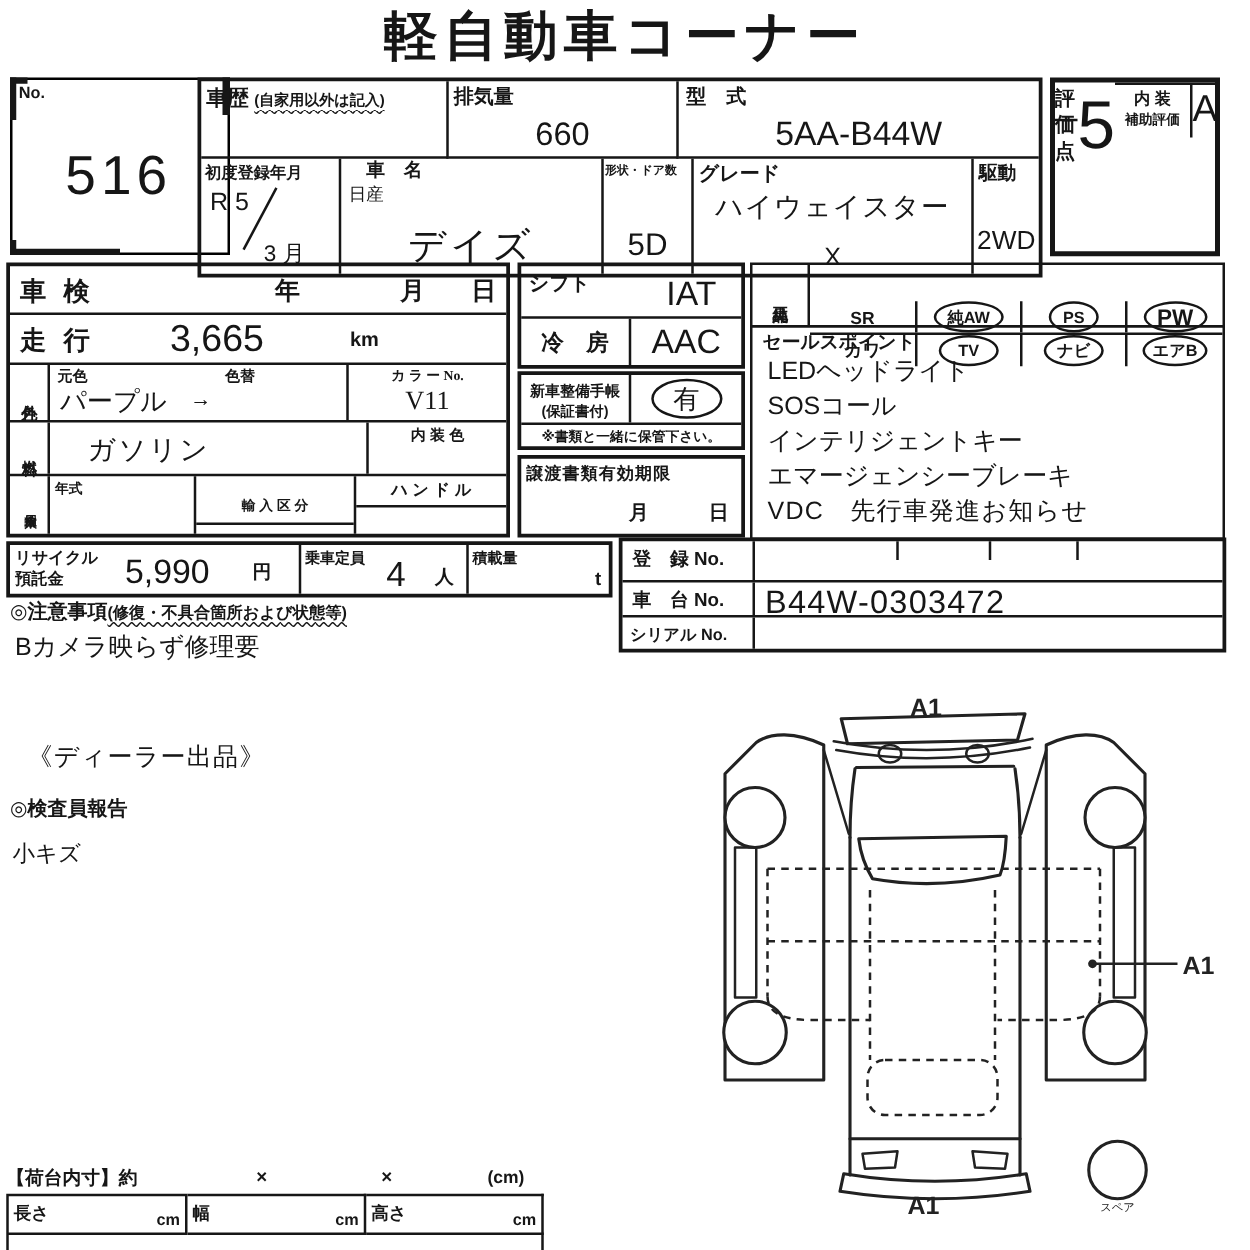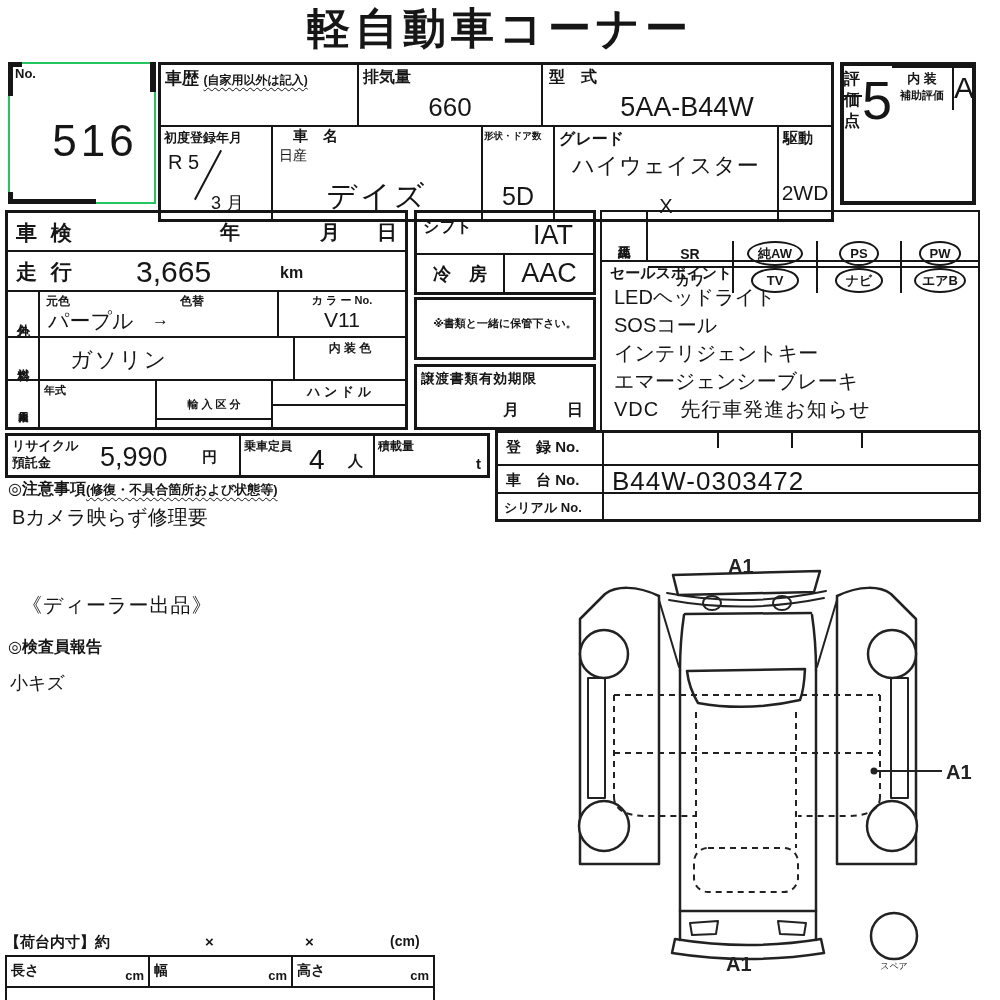--- a/index.html
+++ b/index.html
@@ -18,21 +18,21 @@
   .box2{border:2px solid #161616;}
   .bb2{border-bottom:2px solid #161616;}
   .br2{border-right:2px solid #161616;}
   svg text{font-family:"Liberation Sans","DejaVu Sans",sans-serif;}
 </style>
 </head>
 <body>
 
 <div class="c bold" style="left:0;top:5;width:1000px;text-align:center;font-size:43px;letter-spacing:5px;">軽自動車コーナー</div>
 
-<div class="c" style="left:8px;top:62px;width:148px;height:142px;border:2px solid #22c55e;">
+<div class="c" style="left:8px;top:62px;width:176px;height:142px;border:2px solid #000000;">
   <div class="c" style="left:-2px;top:-2px;width:14px;height:34px;border-left:5px solid #161616;border-top:5px solid #161616;"></div>
   <div class="c" style="right:-2px;top:-2px;width:8px;height:30px;border-right:6px solid #161616;"></div>
   <div class="c" style="left:-2px;bottom:-2px;width:88px;height:12px;border-left:5px solid #161616;border-bottom:5px solid #161616;"></div>
   <span class="c bold" style="left:5px;top:2px;font-size:13px;">No.</span>
   <div class="c" style="left:30px;top:52px;width:110px;text-align:center;font-size:44px;letter-spacing:4px;">516</div>
 </div>
 
 <div class="c box3" style="left:158px;top:62px;width:676px;height:160px;display:flex;flex-direction:column;">
   <div class="row" style="height:62px;">
     <div class="cell bb2 br2" style="width:198px;padding:2px 4px;">
@@ -101,21 +101,21 @@
     <span class="bold" style="position:absolute;left:272px;top:12px;font-size:16px;">km</span>
   </div>
   <div class="row bb2" style="height:44px;">
     <div class="vlabel br2" style="width:30px;font-size:13px;">外色</div>
     <div class="cell br2" style="flex:1;">
       <span class="bold" style="position:absolute;left:6px;top:1px;font-size:12px;">元色</span>
       <span class="bold" style="position:absolute;left:140px;top:1px;font-size:12px;">色替</span>
       <span style="position:absolute;left:8px;top:15px;font-size:21px;">パープル</span>
       <span style="position:absolute;left:112px;top:18px;font-size:17px;">→</span>
     </div>
-    <div class="cell" style="width:126px;">
+    <div class="cell" style="width:126px;font-family:Liberation Serif, serif;">
       <div class="bold" style="font-size:11px;text-align:center;margin-top:1px;">カ ラ ー No.</div>
       <div style="font-size:21px;text-align:center;">V11</div>
     </div>
   </div>
   <div class="row bb2" style="height:41px;">
     <div class="vlabel br2" style="width:30px;font-size:12px;">燃料</div>
     <div class="cell" style="flex:1;">
       <span style="position:absolute;left:30px;top:7px;font-size:22px;letter-spacing:2px;font-family:Liberation Serif, serif;">ガソリン</span>
     </div>
     <div class="cell" style="width:112px;border-left:2px solid #161616;">
@@ -124,42 +124,53 @@
   </div>
   <div class="row" style="flex:1;">
     <div class="vlabel br2" style="width:30px;font-size:10px;">輸入車用</div>
     <div class="cell br2" style="width:117px;">
       <span class="bold" style="position:absolute;left:4px;top:2px;font-size:11px;">年式</span>
     </div>
     <div class="cell br2" style="flex:1;display:flex;flex-direction:column;">
       <div class="bb2 bold" style="height:21px;text-align:center;font-size:11px;padding-top:16px;">輸 入 区 分</div>
       <div style="flex:1;"></div>
     </div>
-    <div class="cell" style="width:132px;display:flex;flex-direction:column;">
+    <div class="cell" style="width:120px;display:flex;flex-direction:column;">
       <div class="bb2 bold" style="height:21px;text-align:center;font-size:13px;padding-top:2px;">ハ ン ド ル</div>
       <div style="flex:1;"></div>
     </div>
   </div>
 </div>
 
 <div class="c box3" style="left:414px;top:210px;width:182px;height:85px;display:flex;flex-direction:column;">
   <div class="cell bb2" style="height:44px;">
     <span class="bold" style="position:absolute;left:6px;top:4px;font-size:16px;">シフト</span>
     <span style="position:absolute;right:20px;bottom:2px;font-size:27px;">IAT</span>
   </div>
   <div class="row" style="flex:1;">
     <div class="vlabel br2" style="width:86px;writing-mode:horizontal-tb;font-size:18px;">
       <span>冷　房</span>
     </div>
     <div style="flex:1;text-align:center;font-size:27px;line-height:37px;">AAC</div>
   </div>
 </div>
 
 <div class="c box3" style="left:414px;top:297px;width:182px;height:63px;display:flex;flex-direction:column;">
-  <div class="bold" style="flex:1;text-align:center;font-size:11px;padding-top:16px;">※書類と一緒に保管下さい。</div>
+  <div class="row bb2" style="height:42px;">
+    <div class="cell br2" style="width:88px;text-align:center;">
+      <div class="bold" style="font-size:12px;margin-top:5px;">新車整備手帳</div>
+      <div class="bold" style="font-size:11.5px;">(保証書付)</div>
+    </div>
+    <div style="flex:1;display:flex;align-items:center;justify-content:center;">
+      <span class="oval" style="height:28px;padding:0 16px;border-width:2.5px;">
+        <span style="font-size:21px;">有</span>
+      </span>
+    </div>
+  </div>
+  <div class="bold" style="flex:1;text-align:center;font-size:11px;padding-top:2px;">※書類と一緒に保管下さい。</div>
 </div>
 
 <div class="c box3" style="left:414px;top:364px;width:182px;height:66px;">
   <div class="bold" style="position:absolute;left:4px;top:3px;font-size:13.5px;letter-spacing:1px;">譲渡書類有効期限</div>
   <span class="bold" style="position:absolute;left:86px;bottom:6px;font-size:16px;">月</span>
   <span class="bold" style="position:absolute;right:10px;bottom:6px;font-size:16px;">日</span>
 </div>
 
 <div class="c box2" style="left:600px;top:210px;width:380px;height:52px;display:flex;">
   <div class="vlabel br2" style="width:44px;font-size:12.5px;line-height:1;">純正品</div>
@@ -173,21 +184,21 @@
             <span style="font-size:13px;font-weight:600;">純AW</span>
           </span>
         </div>
       <div class="cell br2" style="width:84px;display:flex;align-items:center;justify-content:center;">
           <span class="oval">
             <span style="font-size:13px;font-weight:600;">PS</span>
           </span>
         </div>
       <div class="cell" style="flex:1;display:flex;align-items:center;justify-content:center;">
           <span class="oval">
-            <span style="font-size:13px;font-weight:600;">PW</span>
+            <span style="font-size:18px;font-weight:600;">PW</span>
           </span>
         </div>
     </div>
     <div class="row" style="flex:1;">
       <div class="cell br2" style="width:86px;display:flex;align-items:center;justify-content:center;">
           <span style="font-size:14px;font-weight:600;">カワ</span>
         </div>
       <div class="cell br2" style="width:84px;display:flex;align-items:center;justify-content:center;">
           <span class="oval" style="padding:0 14px;">
             <span style="font-size:13px;font-weight:600;">TV</span>

